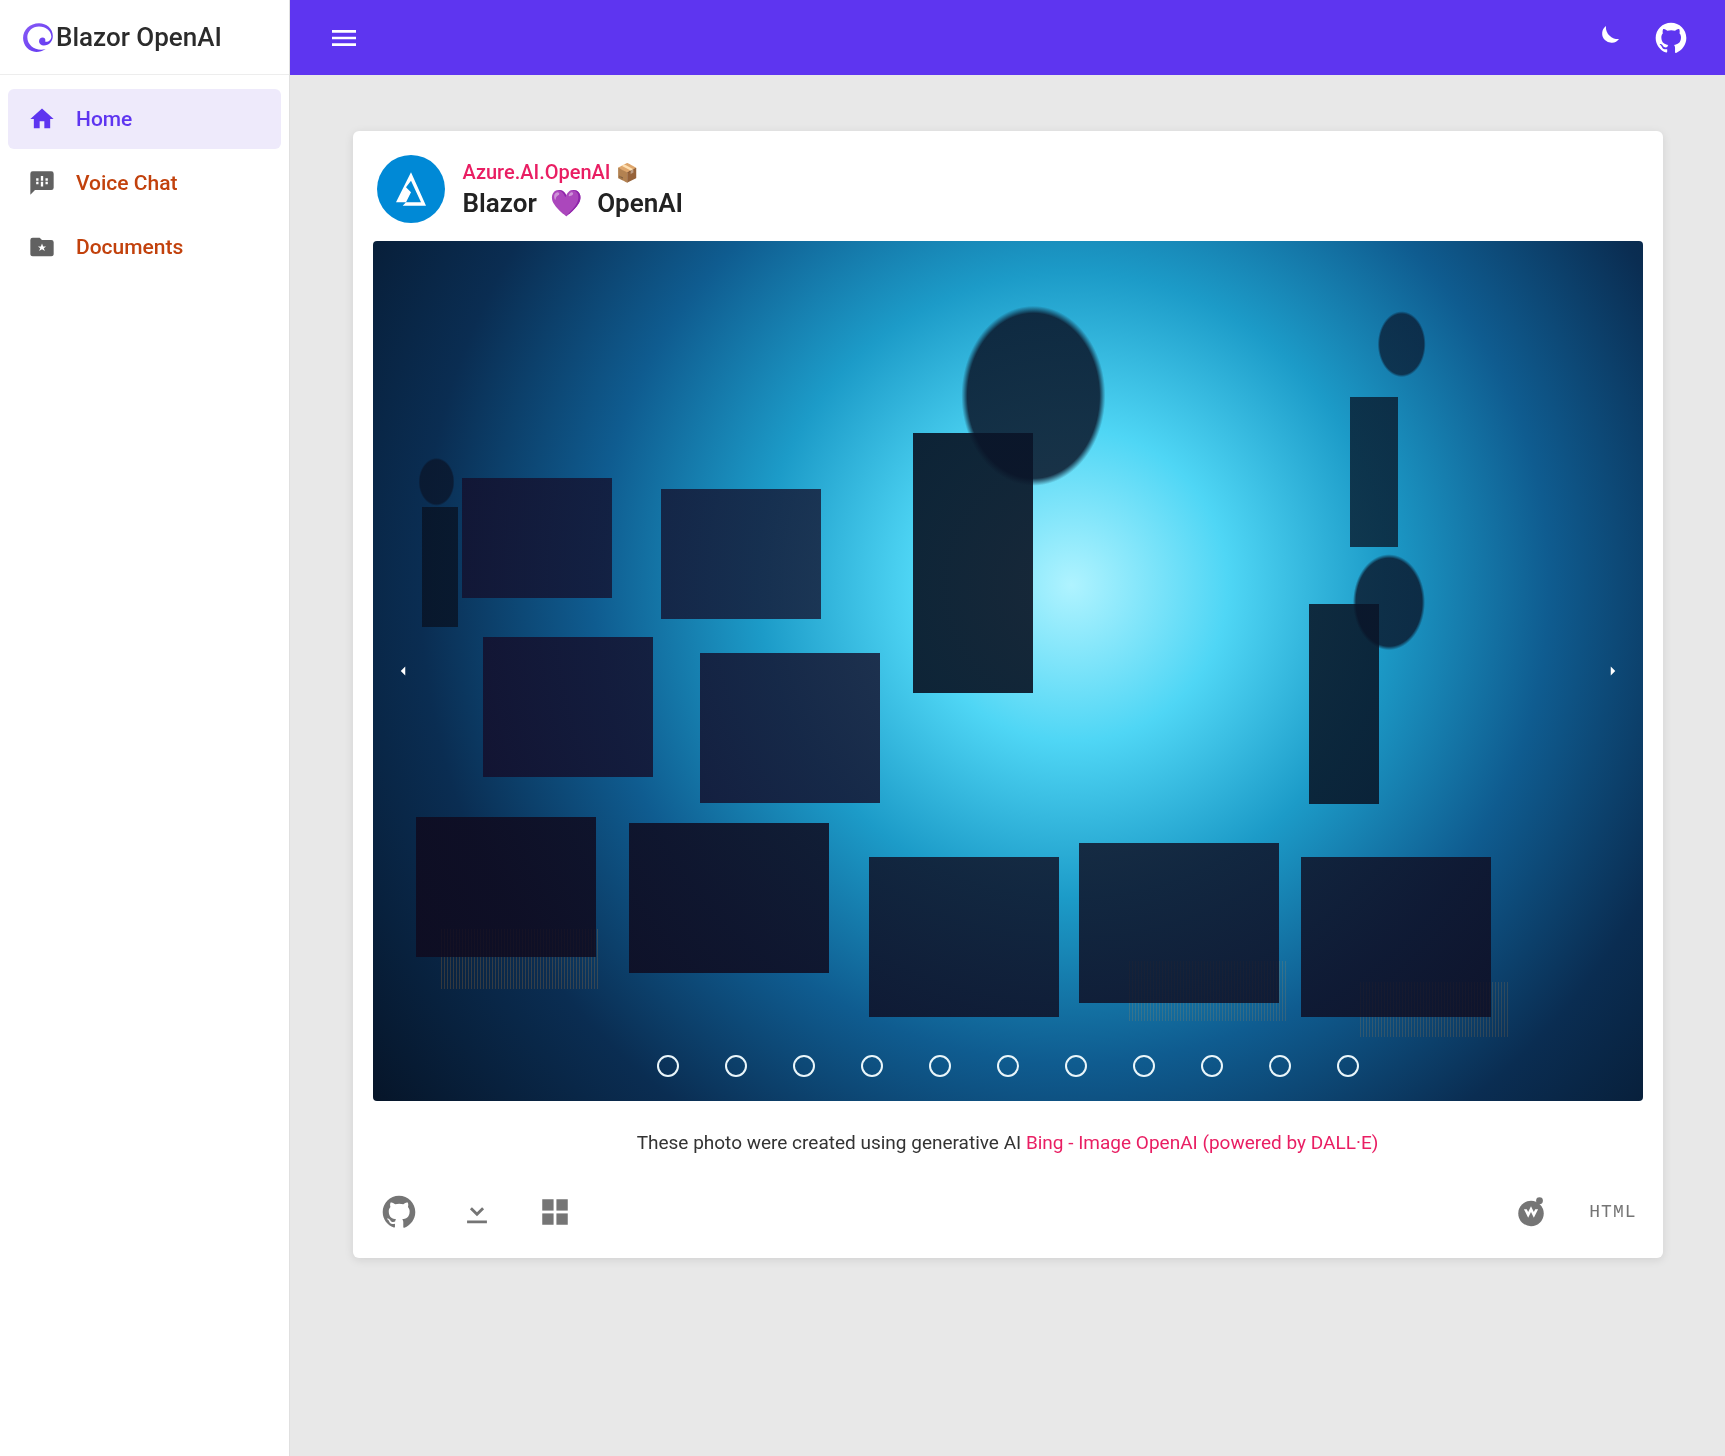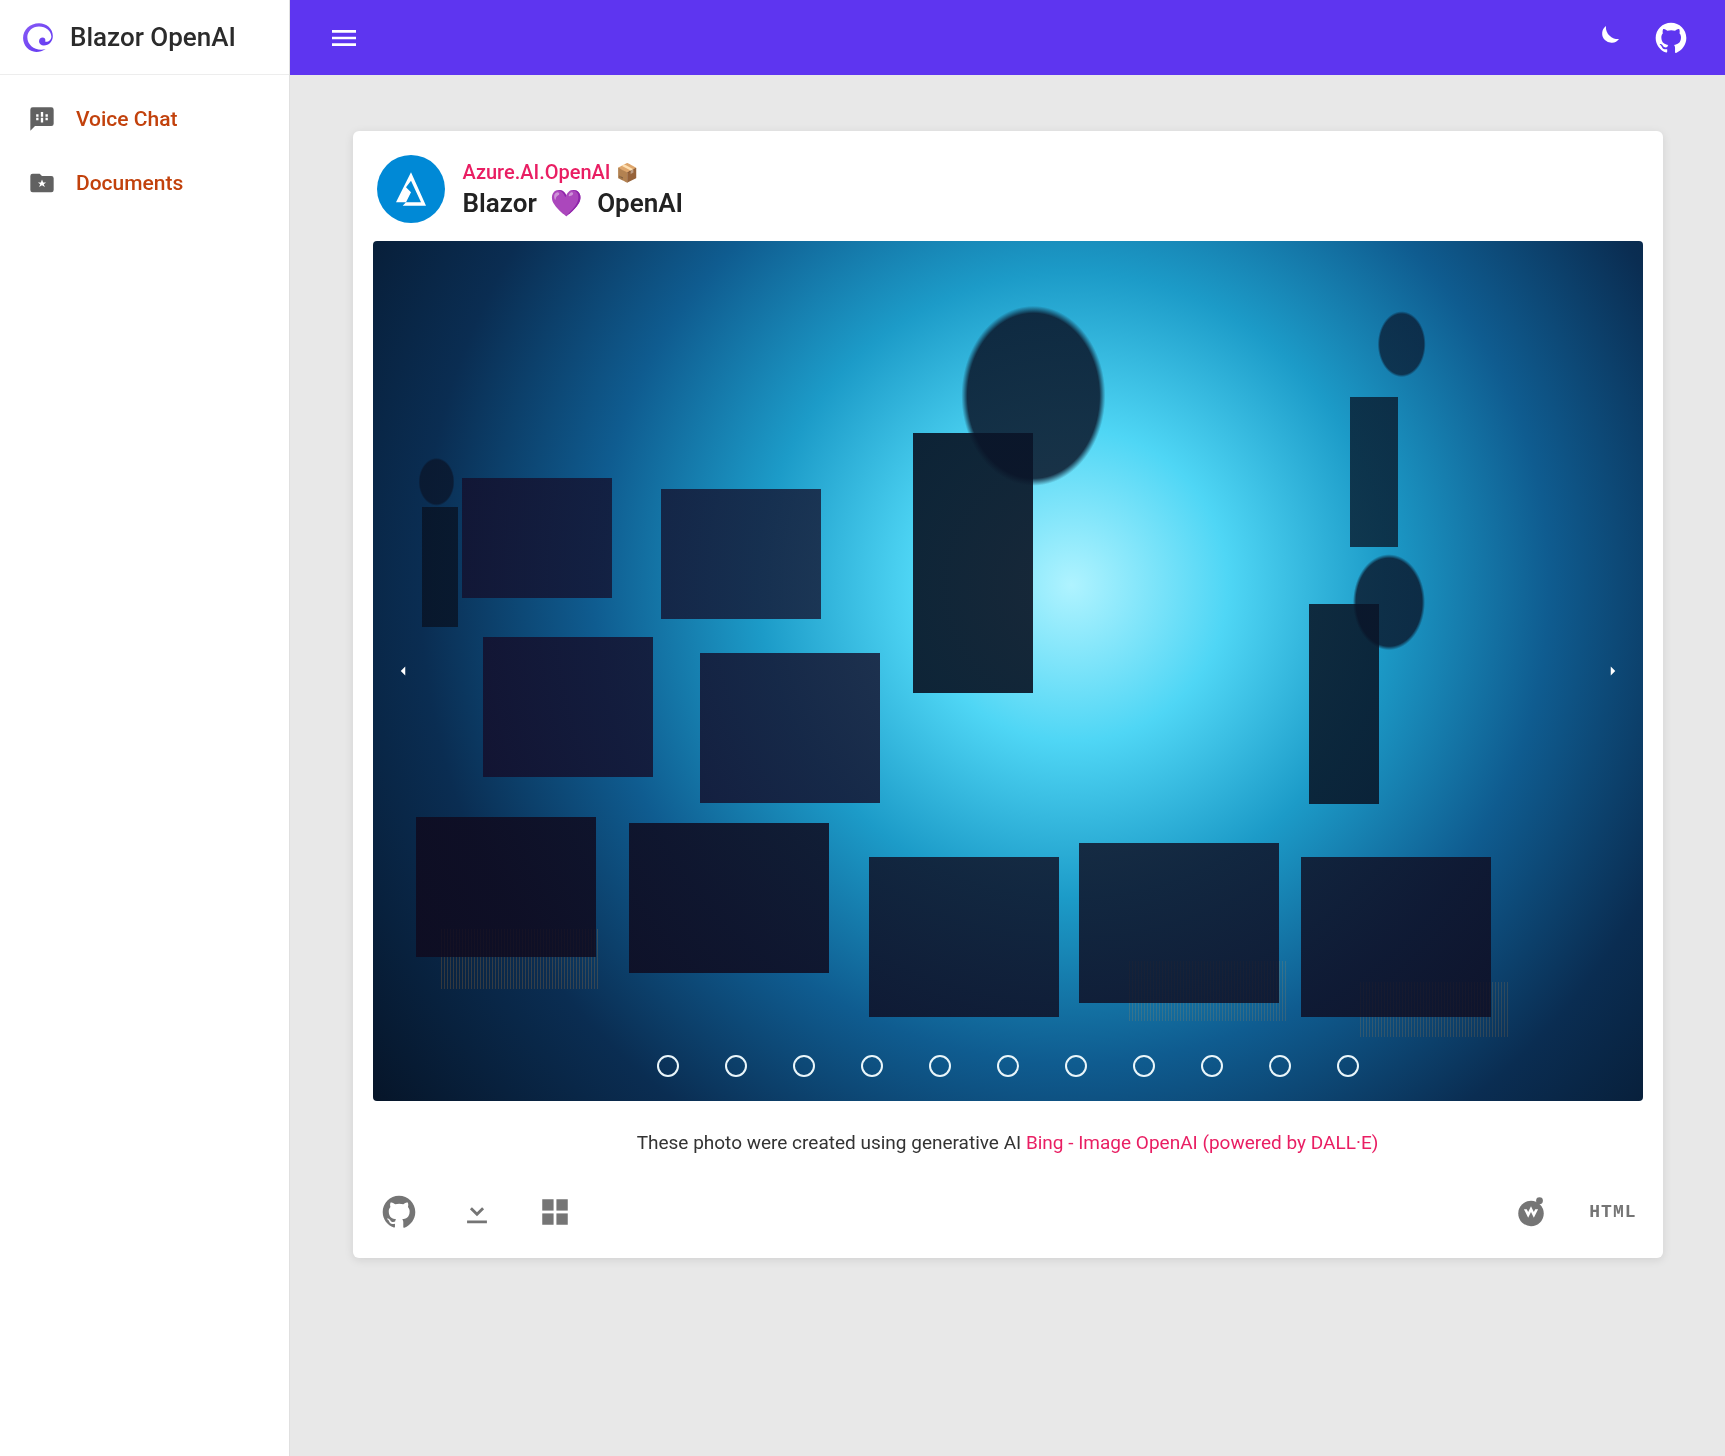--- a/index.html
+++ b/index.html
@@ -35,21 +35,20 @@
     background: #FFFFFF;
     border-right: 1px solid #E0E0E0;
     display: flex;
     flex-direction: column;
   }
   .brand {
     height: var(--topbar-height);
     display: flex;
     align-items: center;
     padding: 0 22px;
-    gap: 14px;
     border-bottom: 1px solid #EDEDED;
   }
   .brand .logo-icon {
     width: 34px; height: 34px;
     display:flex;align-items:center;justify-content:center;
   }
   .brand .logo-icon svg { width:34px; height:34px; }
   .brand-title {
     font-size: 26px;
     font-weight: 500;
@@ -230,21 +229,21 @@
     gap: 38px;
     padding: 4px 6px 6px;
   }
   .card-footer .spacer { flex:1; }
   .footer-btn {
     width:40px;height:40px;display:flex;align-items:center;justify-content:center;cursor:pointer;
   }
   .footer-btn svg { width:34px;height:34px; fill: var(--footer-icon); }
   .footer-html {
     font-family: "Courier New", monospace;
-    font-weight:700;
+    font-weight:400;
     font-size:18px;
     letter-spacing:1px;
     color: var(--footer-icon);
     cursor:pointer;
   }
 </style>
 </head>
 <body>
 
 <aside class="sidebar">
@@ -256,20 +255,28 @@
             <stop offset="0%" stop-color="#8A5CF6"></stop>
             <stop offset="100%" stop-color="#5E35F0"></stop>
           </linearGradient>
         </defs>
         <path fill="url(#g1)" d="M32 6c14 0 26 10 26 24 0 10-7 18-17 18-5 0-9-3-9-8 0-4 3-7 7-7 3 0 5 2 5 5 0 1-.4 2-1 2.7.7.2 1.5.3 2.3.3 5.5 0 10-4.5 10-10C55.3 21 45 12 32 12c-12 0-22 9-22 20 0 14 12 24 26 24 3 0 6-.5 8.7-1.5C39 58 33 60 27 60 13 60 2 48 2 34 2 18 15 6 32 6z"></path>
       </svg>
     </span>
     <span class="brand-title">Blazor OpenAI</span>
   </div>
   <nav class="nav">
+    <div class="nav-item active">
+      <span class="nav-icon">
+        <svg viewBox="0 0 24 24">
+            <path d="M10 20v-6h4v6h5v-8h3L12 3 2 12h3v8z"></path>
+          </svg>
+      </span>
+      <span class="label">Home</span>
+    </div>
     <div class="nav-item">
       <span class="nav-icon">
         <svg viewBox="0 0 24 24">
             <path d="M20 2H4a2 2 0 0 0-2 2v18l4-4h14a2 2 0 0 0 2-2V4a2 2 0 0 0-2-2zM7 11h2v2H7zm0-3h2v2H7zm4 3h2v4h-2zm0-5h2v4h-2zm4 5h2v2h-2zm0-3h2v2h-2z"></path>
           </svg>
       </span>
       <span class="label">Voice Chat</span>
     </div>
     <div class="nav-item">
       <span class="nav-icon">

